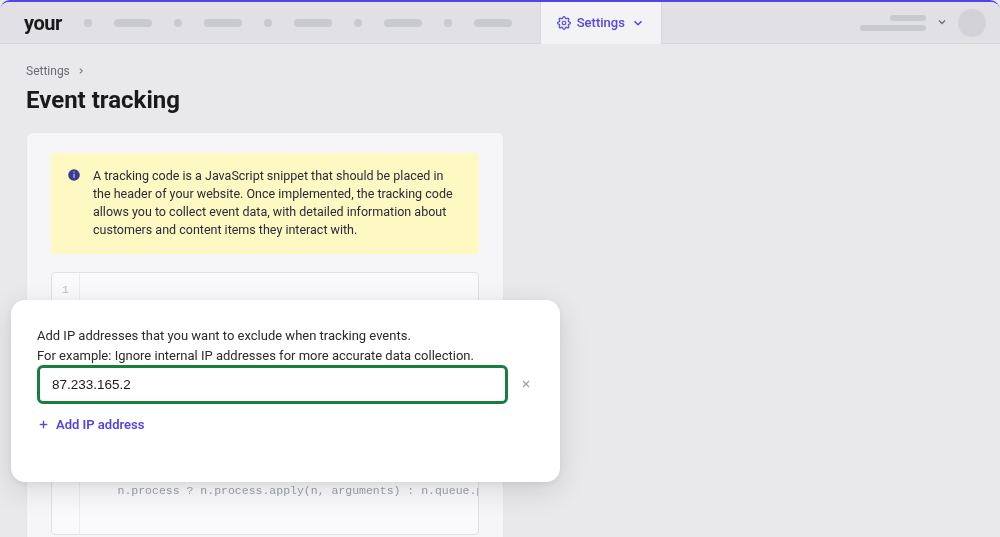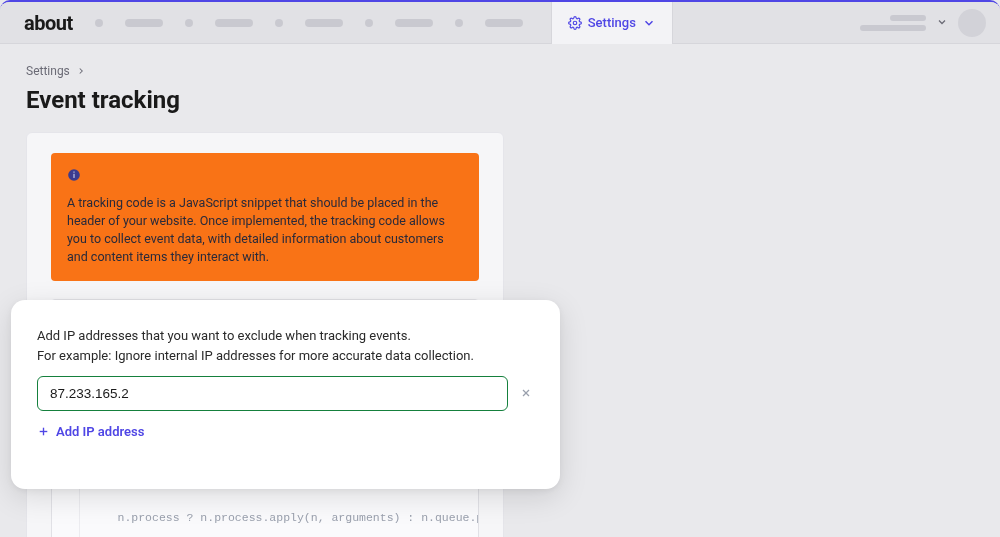--- a/index.html
+++ b/index.html
@@ -106,30 +106,29 @@
 
   .card {
     background: #f6f6f8;
     border-radius: 6px;
     padding: 20px 24px 24px;
     max-width: 478px;
     border: 1px solid #e5e5ea;
   }
 
   .infobox {
-    background: #f97316;
+    background: #fef9c3;
     border-radius: 4px;
     padding: 14px 16px;
     display: flex;
     gap: 12px;
     font-size: 12.5px;
     line-height: 1.45;
     color: #2a2a3a;
     margin-bottom: 18px;
-    flex-direction: column;
   }
   .infobox .ico {
     width: 14px; height: 14px;
     flex-shrink: 0;
     margin-top: 1px;
     color: #3b3b8f;
   }
 
   .codebox {
     border: 1px solid #e1e1e6;
@@ -168,32 +167,32 @@
   }
   .modal h2 {
     font-size: 17px;
     font-weight: 700;
     margin-bottom: 10px;
   }
   .modal p.desc {
     font-size: 13px;
     line-height: 1.5;
     color: #2a2a2a;
-    margin-bottom: 11px;
+    margin-bottom: 0;
   }
 
   .ip-row {
     display: flex;
     align-items: center;
     gap: 10px;
     margin-bottom: 12px;
   }
   .ip-input {
     flex: 1;
-    border: 1px solid #15803d;
+    border: 3px solid #15803d;
     border-radius: 6px;
     padding: 9px 12px;
     font-size: 13.5px;
     color: #1a1a1a;
     background: #fff;
   }
   .remove-x {
     color: #9aa0ad;
     width: 16px;
     text-align: center;
@@ -226,21 +225,21 @@
     font-size: 13.5px;
     font-weight: 600;
     cursor: pointer;
   }
 </style>
 </head>
 <body>
 
 <div class="topbar">
   <div class="logo">
-    <span>about</span>
+    <span>your</span>
   </div>
 
   <div class="nav-skeletons">
     <span class="skel dot"></span>
     <span class="skel bar"></span>
     <span class="skel dot"></span>
     <span class="skel bar"></span>
     <span class="skel dot"></span>
     <span class="skel bar"></span>
     <span class="skel dot"></span>

